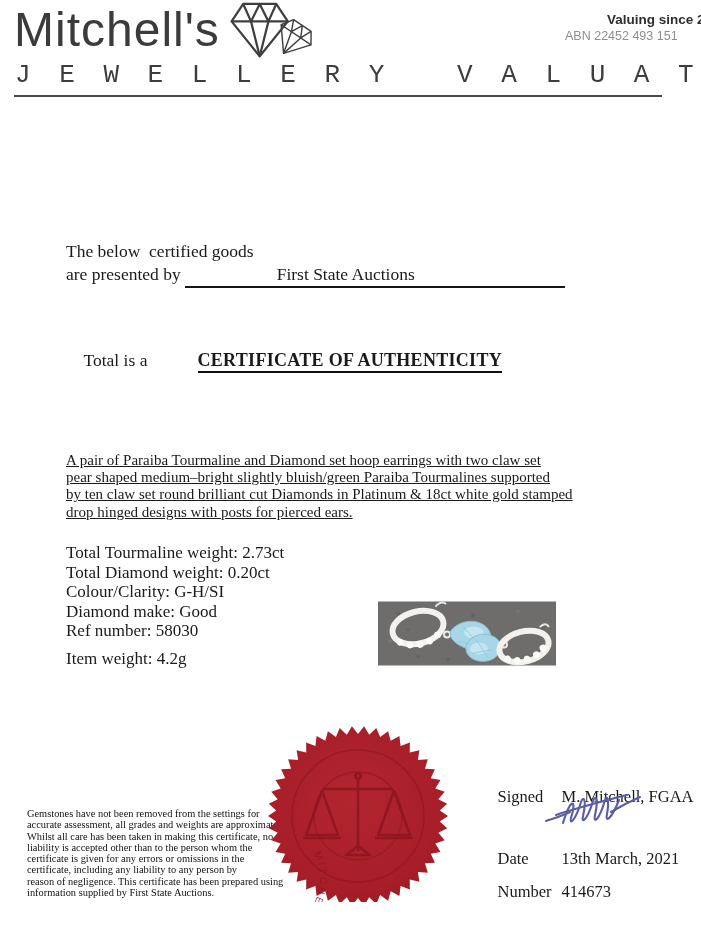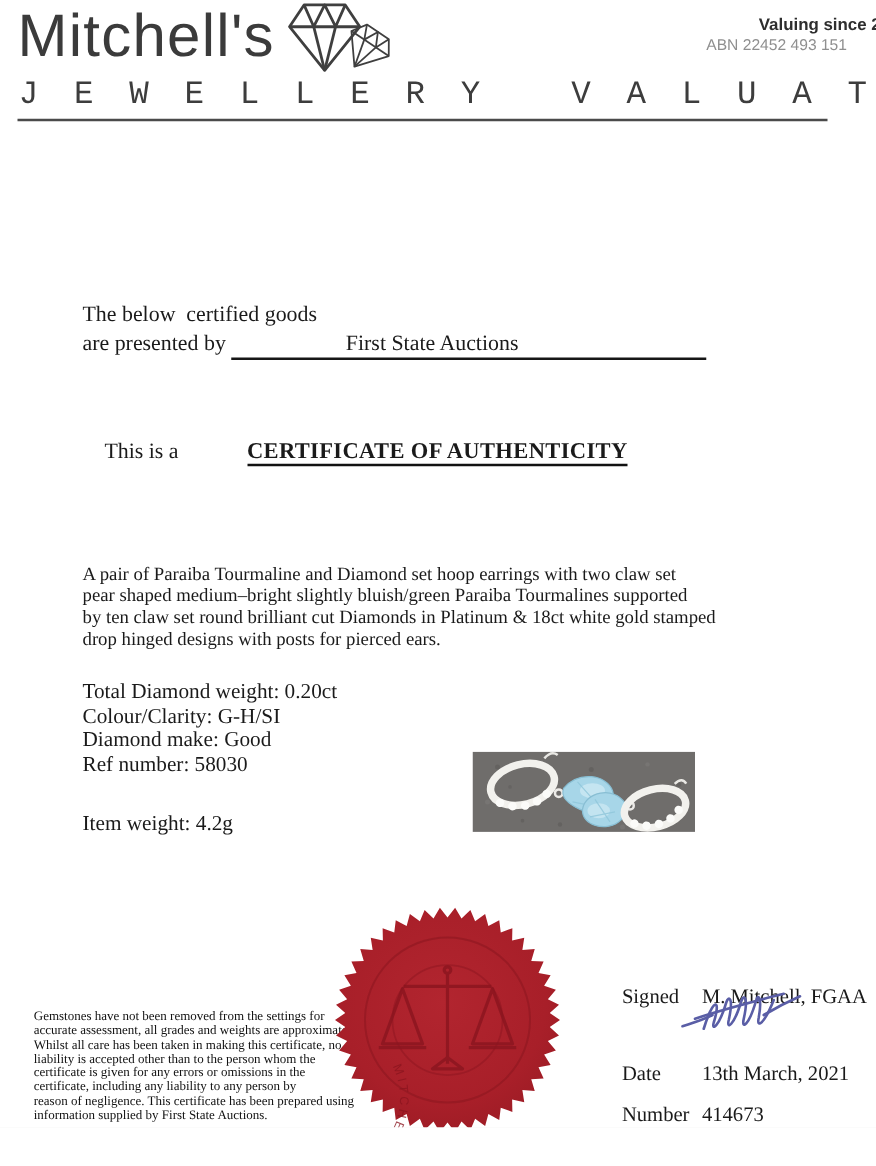--- a/index.html
+++ b/index.html
@@ -32,21 +32,21 @@
     border-bottom:2px solid #161616;padding-left:92px;white-space:pre;
   }
   
   .thisisa{position:absolute;left:66px;top:329px;font-size:17.5px;white-space:pre;}
   .thisisa .lbl{display:inline-block;width:114px;}
   .cert-title{
     font-size:18px;font-weight:bold;letter-spacing:.3px;
     border-bottom:2px solid #111;padding-bottom:1px;white-space:pre;margin-top:24px;
   }
   
-  .description{position:absolute;left:66px;top:452px;font-size:15px;line-height:17.2px;}
+  .description{position:absolute;left:66px;top:452px;font-size:15px;line-height:17.2px;text-decoration:underline;}
   .description div{white-space:pre;}
   .details{position:absolute;left:66px;top:543px;font-size:17px;line-height:19.6px;}
   .details div{white-space:pre;}
   .item-weight{position:absolute;left:66px;top:649px;font-size:17px;white-space:pre;}
   
   .photo{position:absolute;left:378px;top:601px;width:178px;height:65px;}
   
   .disclaimer{position:absolute;left:27px;top:808px;font-size:10.4px;line-height:11.3px;color:#111;}
   .disclaimer div{white-space:pre;}
   
@@ -86,31 +86,32 @@
     <div class="tagline">Valuing since 2002</div>
     <div class="abn">ABN 22452 493 151</div>
   </div>
 
   <div class="presented">
     <div class="l1">The below  certified goods</div>
     <div class="l2"><span>are presented by</span><span class="blank"><span>First State Auctions</span></span></div>
   </div>
 
   <div class="thisisa">
-    <span class="lbl">This is a</span><span class="cert-title">CERTIFICATE OF AUTHENTICITY</span>
+    <span class="lbl">Total is a</span><span class="cert-title">CERTIFICATE OF AUTHENTICITY</span>
   </div>
 
   <div class="description">
     <div>A pair of Paraiba Tourmaline and Diamond set hoop earrings with two claw set</div>
     <div>pear shaped medium–bright slightly bluish/green Paraiba Tourmalines supported</div>
     <div>by ten claw set round brilliant cut Diamonds in Platinum &amp; 18ct white gold stamped</div>
     <div>drop hinged designs with posts for pierced ears.</div>
   </div>
 
   <div class="details">
+    <div>Total Tourmaline weight: 2.73ct</div>
     <div>Total Diamond weight: 0.20ct</div>
     <div>Colour/Clarity: G-H/SI</div>
     <div>Diamond make: Good</div>
     <div>Ref number: 58030</div>
   </div>
   <div class="item-weight">Item weight: 4.2g</div>
 
   <svg class="photo" viewBox="0 0 178 64">
     <rect x="0" y="0" width="178" height="64" fill="#6f6d6b"></rect>
     <g opacity="0.55">

